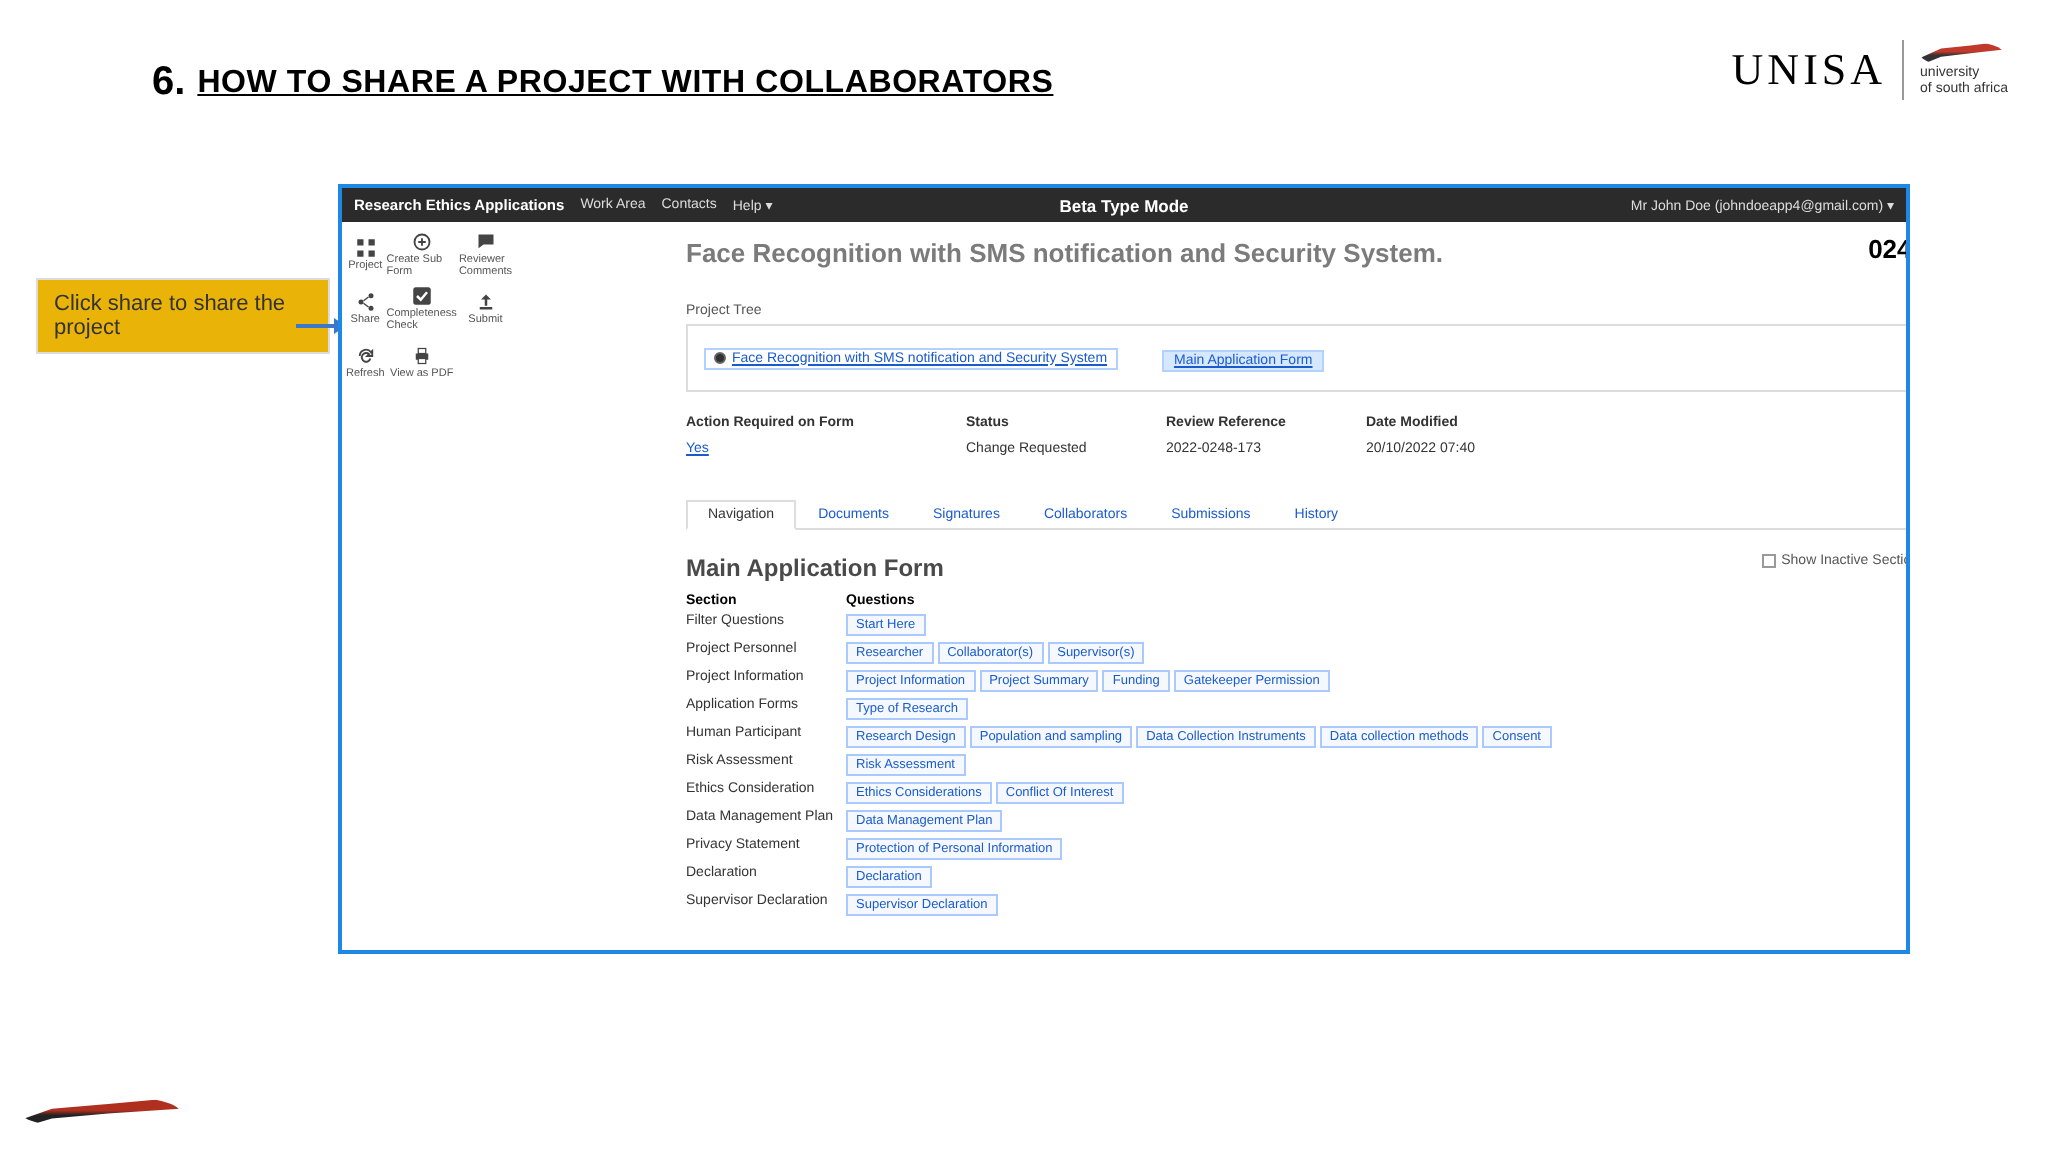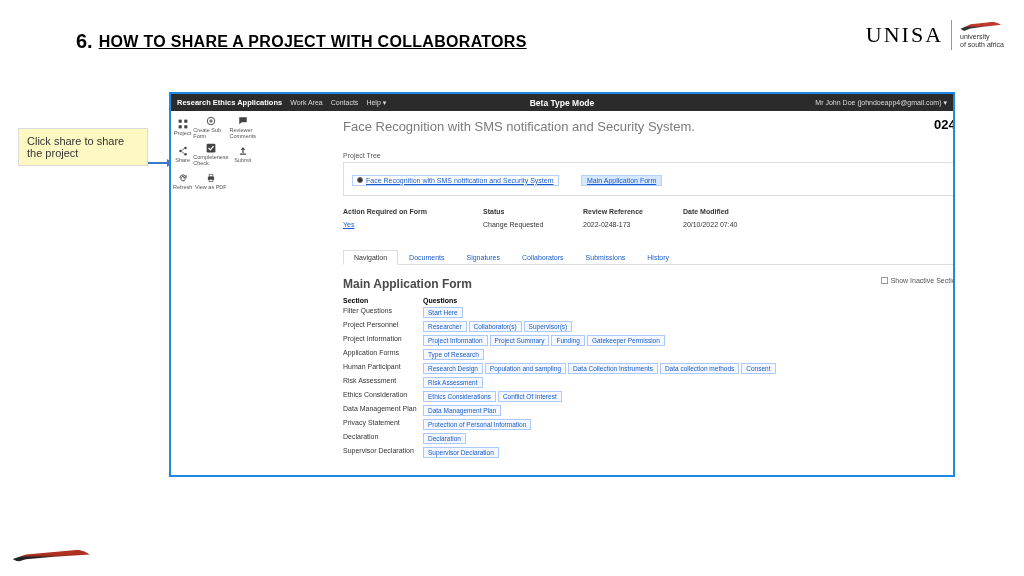--- a/index.html
+++ b/index.html
@@ -26,21 +26,21 @@
   .beta { position:absolute; left:50%; transform:translateX(-50%); font-weight:700; font-size:8.5px;}
   .topbar-user { margin-left:auto; font-size:7px; color:#ddd;}
 
   .app-body { display:flex; flex:1; overflow:hidden;}
   .sidebar { width:72px; background:#fff; border-right:0; padding:3px 2px; display:grid; grid-template-columns:1fr 1fr 1fr; grid-auto-rows:26px; gap:1px;}
   .sb-item { display:flex; flex-direction:column; align-items:center; justify-content:center; font-size:5.5px; color:#555; gap:1px; cursor:pointer;}
   .sb-item .ic { width:11px; height:11px; display:flex; align-items:center; justify-content:center;}
   .sb-item svg { fill:#444; }
 
   .content { flex:1; padding:6px 18px 6px 100px; position:relative;}
-  .proj-title { color:#7b7b7b; font-weight:400; font-size:13px; margin-top:2px;}
+  .proj-title { color:#7b7b7b; font-weight:700; font-size:13px; margin-top:2px;}
   .proj-id { position:absolute; right:18px; top:6px; font-weight:700; font-size:13px;}
 
   .tree-label { font-size:7px; color:#555; margin-top:18px;}
   .tree-box { border:1px solid #ddd; margin-top:3px; padding:6px 8px 8px 8px; width:620px;}
   .tree-row1 { display:inline-flex; align-items:center; gap:3px; border:1px solid #b3d1ff; padding:1px 4px; font-size:7px;}
   .tree-row1 a { color:#1a5bcc; text-decoration:underline;}
   .tree-row2 { margin-top:3px; margin-left:18px; display:inline-block; border:1px solid #b3d1ff; background:#d6e8ff; padding:1px 5px; font-size:7px;}
   .tree-row2 a { color:#1a5bcc; text-decoration:underline;}
   .bullet { width:6px; height:6px; border:1px solid #666; border-radius:50%; display:inline-block; background:#333;}
 
@@ -59,21 +59,21 @@
   .inactive .cb { width:7px; height:7px; border:1px solid #999;}
   .maf-title { font-size:12px; font-weight:700; color:#4a4a4a; margin-top:12px;}
   .sec-hdr { display:flex; font-size:7px; font-weight:700; margin-top:6px;}
   .sec-hdr .c1{width:80px;} .sec-hdr .c2{flex:1;}
   .sec-row { display:flex; font-size:7px; margin-top:3px; align-items:flex-start;}
   .sec-row .c1{width:80px; color:#333;}
   .sec-row .c2{flex:1; display:flex; flex-wrap:wrap; gap:2px;}
   .qbtn { border:1px solid #a9c9ff; background:#f5f9ff; color:#1a5bcc; padding:1px 4px; font-size:6.5px; cursor:pointer;}
 
   
-  .callout { position:absolute; left:18px; top:128px; width:130px; background:#fef9c3; border:1px solid #dcdcdc; padding:6px 8px; font-size:11px; color:#333;}
+  .callout { position:absolute; left:18px; top:139px; width:147px; background:#eab308; border:1px solid #dcdcdc; padding:6px 8px; font-size:11px; color:#333;}
   .arrow { position:absolute; left:148px; top:162px; width:24px; height:2px; background:#3b78c9;}
   .arrow::after{ content:""; position:absolute; right:-1px; top:-3px; border-left:6px solid #3b78c9; border-top:4px solid transparent; border-bottom:4px solid transparent;}
 
   
   .footer-swoosh { position:absolute; left:10px; bottom:12px; width:80px; height:16px;}
   .footer-swoosh::before{content:"";position:absolute;inset:0;background:linear-gradient(180deg,#b03020 0%,#b03020 45%,#222 60%,#222 100%);clip-path:polygon(0% 75%,20% 40%,55% 25%,100% 5%,100% 40%,55% 55%,20% 70%,0% 100%);border-radius:50%/60%;}
 </style>
 </head>
 <body>
 

